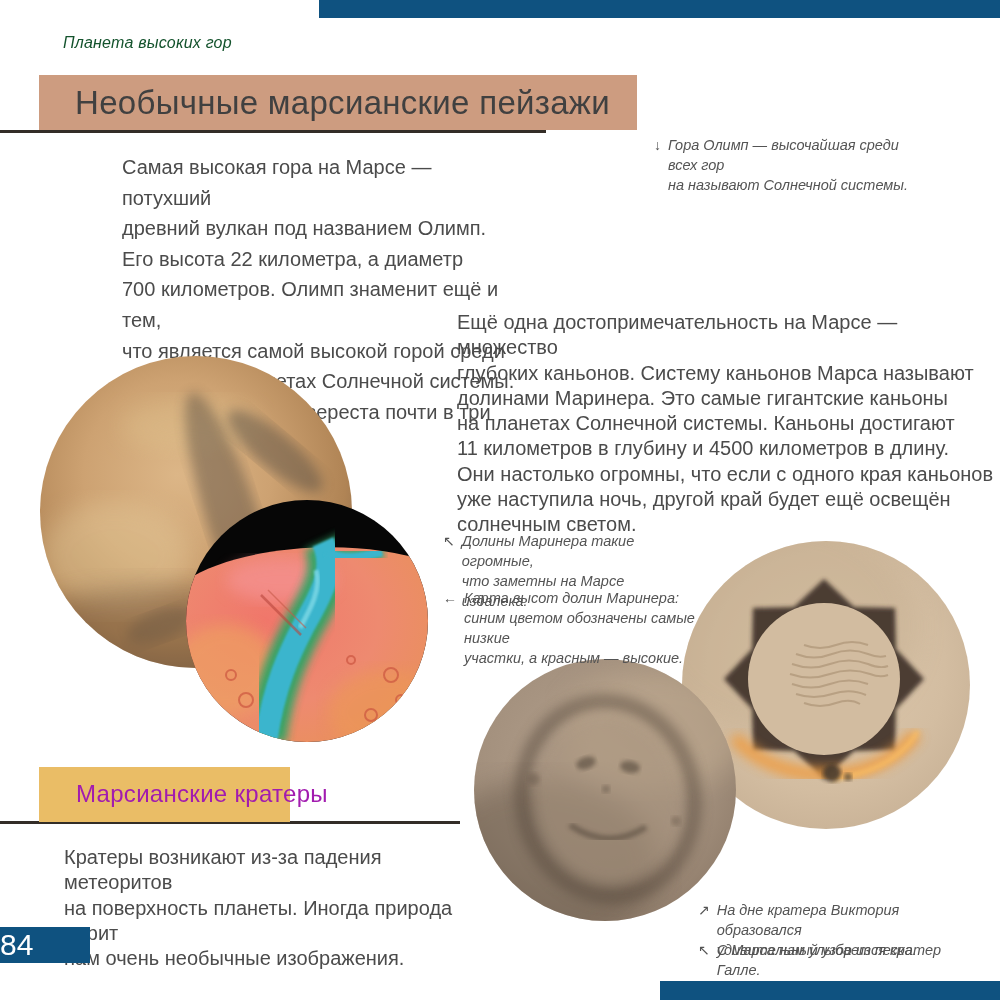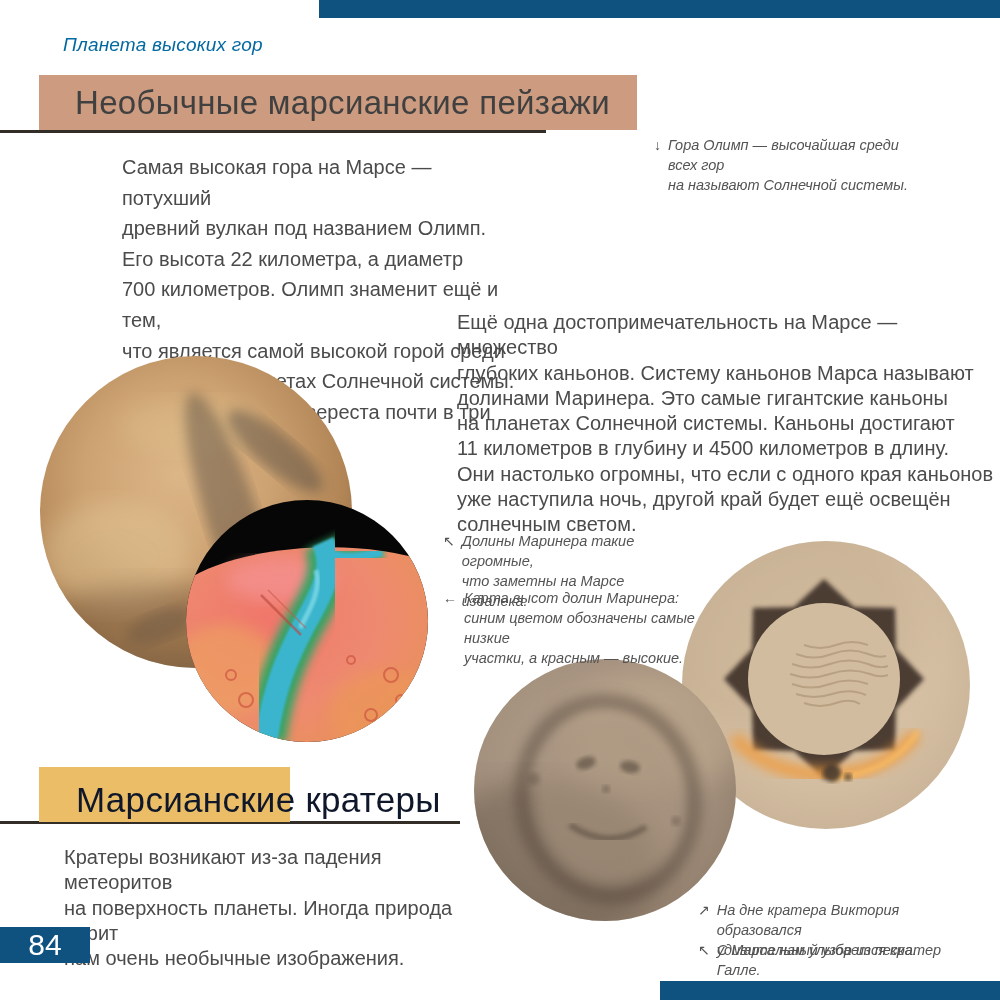--- a/index.html
+++ b/index.html
@@ -1,31 +1,31 @@
 <!DOCTYPE html>
 <html><head>
 <meta charset="utf-8">
 <style>
   html,body{margin:0;padding:0;background:#ffffff;}
   .page{position:relative;width:1000px;height:1000px;background:#ffffff;overflow:hidden;
         font-family:"Liberation Sans","DejaVu Sans",sans-serif;}
   .abs{position:absolute;}
   .bar{background:#0f5280;}
-  .running-head{font-style:italic;font-size:19px;color:#0369a1;letter-spacing:.2px;}
+  .running-head{font-style:italic;font-size:16px;color:#14532d;letter-spacing:.2px;}
   .banner-tan{background:#cd9c80;}
   .banner-yellow{background:#eabd66;}
   .h1{font-size:33px;color:#404040;font-weight:400;letter-spacing:.3px;white-space:nowrap;}
-  .h2{font-size:35px;color:#0f172a;font-weight:400;letter-spacing:.3px;white-space:nowrap;}
+  .h2{font-size:24px;color:#a21caf;font-weight:400;letter-spacing:.3px;white-space:nowrap;}
   .rule{background:#332d27;height:3px;}
   .body-text{font-size:20px;line-height:30.6px;color:#4b4b4b;white-space:pre-line;}
   .body-text--tight{font-size:20px;line-height:25.3px;}
   .caption{display:flex;gap:7px;font-style:italic;font-size:14.5px;line-height:20px;color:#545454;}
   .caption .arr{flex:none;font-style:normal;font-size:14px;line-height:20px;color:#545454;}
   .caption .txt{white-space:pre-line;}
-  .pagenum{background:#0f5280;color:#ffffff;font-size:30px;line-height:36px;text-align:center;}
+  .pagenum{background:#0f5280;color:#ffffff;font-size:30px;line-height:36px;text-align:left;}
   svg{display:block;}
   .svg-label{font-family:"Liberation Sans","DejaVu Sans",sans-serif;font-style:italic;}
 </style>
 </head>
 <body>
 
 <div class="page">
 
   <div class="abs bar" style="left:319px;top:0;width:681px;height:18px;"></div>
 

